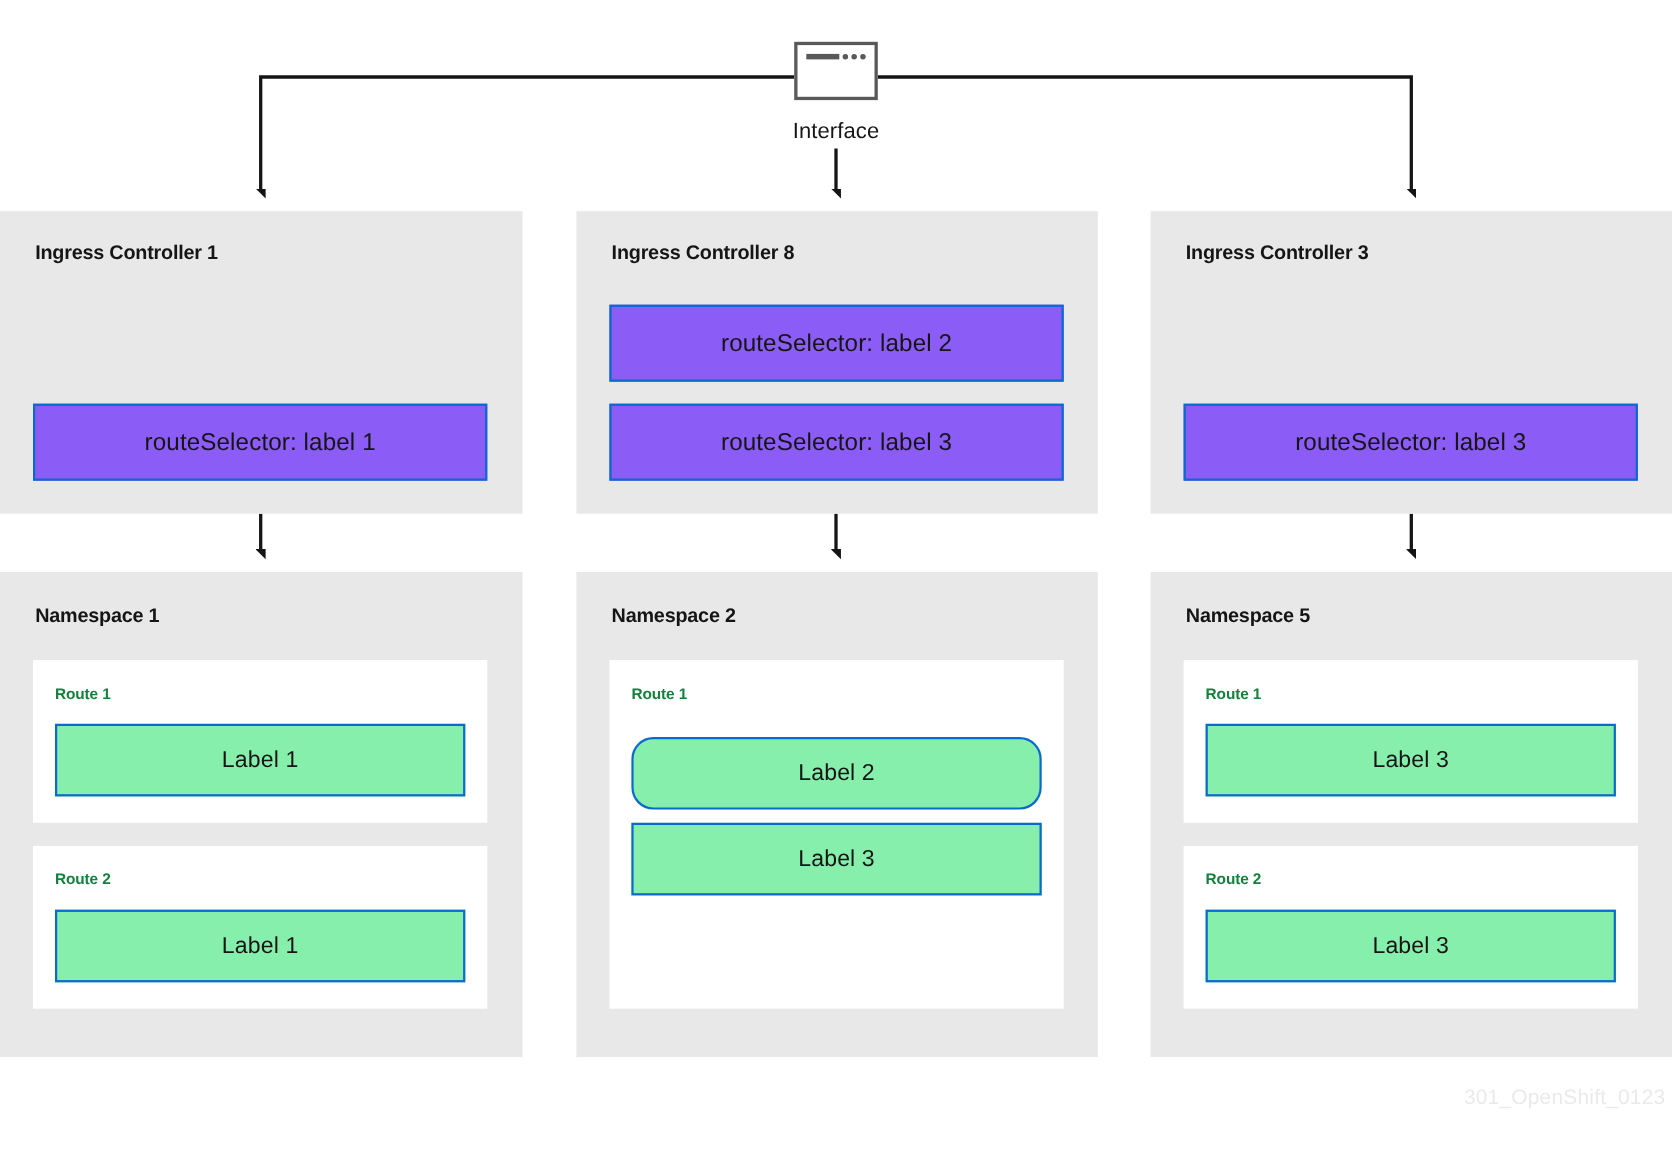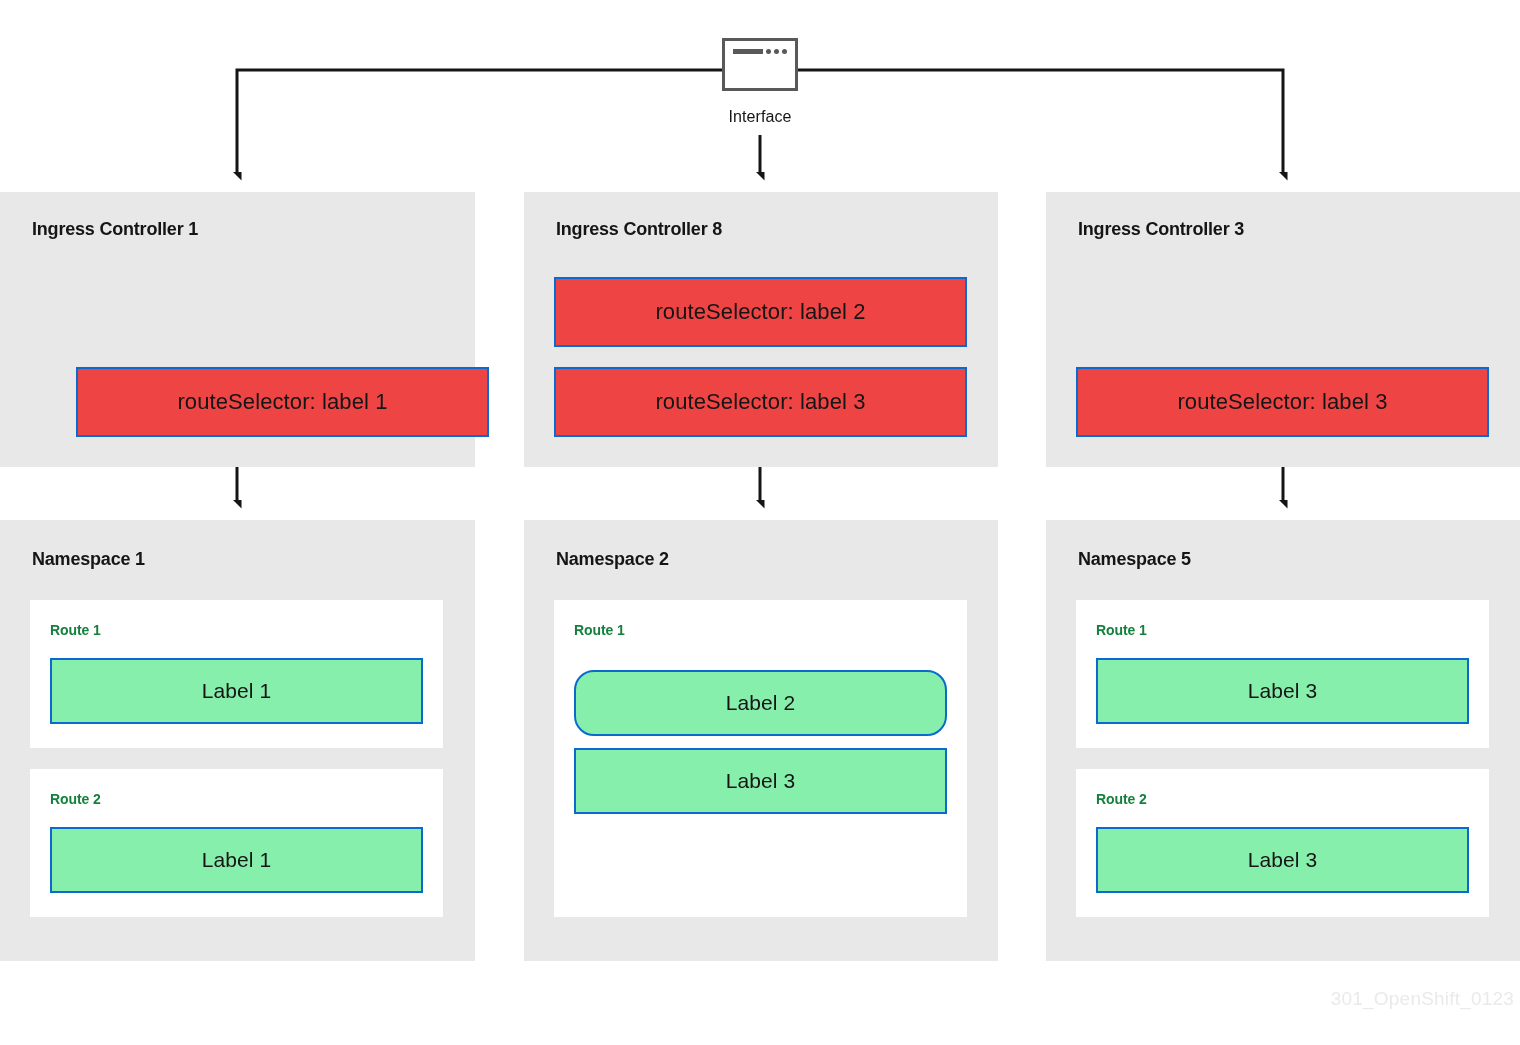--- a/index.html
+++ b/index.html
@@ -67,21 +67,21 @@
     height: 5px;
     border-radius: 50%;
     background: #595959;
   }
   .iface-label {
     position: absolute;
     left: 660px;
     top: 108px;
     width: 200px;
     text-align: center;
-    font-size: 16px;
+    font-size: 20px;
     color: #151515;
     letter-spacing: 0.1px;
   }
 
   
   .panel {
     position: absolute;
     background: #e8e8e8;
     box-sizing: border-box;
   }
@@ -98,21 +98,21 @@
   
   .ic-panel { top: 192px; height: 275px; }
   .ic-panel .panel-title { top: 27px; }
 
   .selector-box {
     position: absolute;
     left: 30px;
     height: 70px;
     box-sizing: border-box;
     border: 2px solid #0a6ace;
-    background: #ef4444;
+    background: #8b5cf6;
     display: flex;
     align-items: center;
     justify-content: center;
     font-size: 22px;
     color: #151515;
     letter-spacing: 0.1px;
   }
 
   
   .ns-panel { top: 520px; height: 441px; text-align: right; }
@@ -192,21 +192,21 @@
         <i></i>
           <i></i>
           <i></i>
       </span>
     </div>
   </div>
   <div class="iface-label">Interface</div>
 
   <div class="panel ic-panel" style="left:0px; width:475px;">
     <div class="panel-title">Ingress Controller 1</div>
-    <div class="selector-box" style="top:175px; width:413px;margin-left:46px;">routeSelector: label 1</div>
+    <div class="selector-box" style="top:175px; width:413px;">routeSelector: label 1</div>
   </div>
 
   <div class="panel ns-panel" style="left:0px; width:475px;">
     <div class="panel-title">Namespace 1</div>
 
     <div class="route-card" style="top:80px; width:413px; height:148px;">
       <div class="route-title">Route 1</div>
       <div class="label-box" style="top:58px; width:373px;">Label 1</div>
     </div>
 

